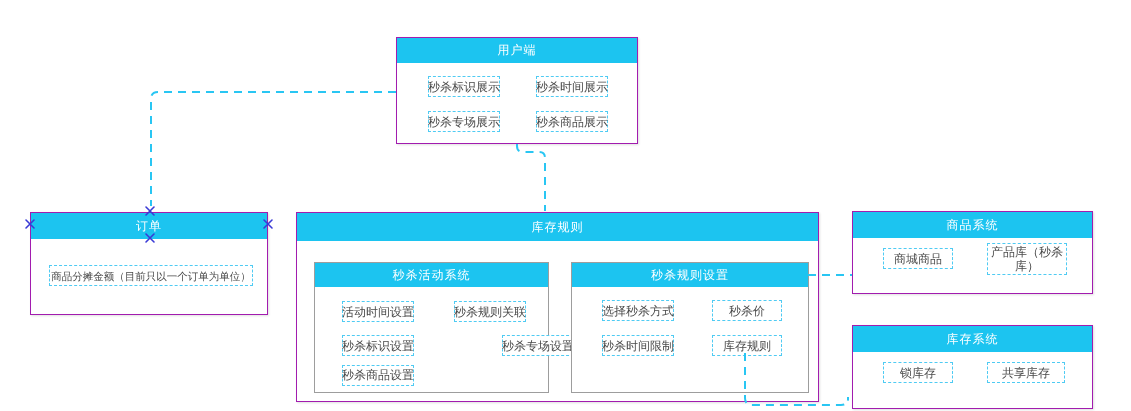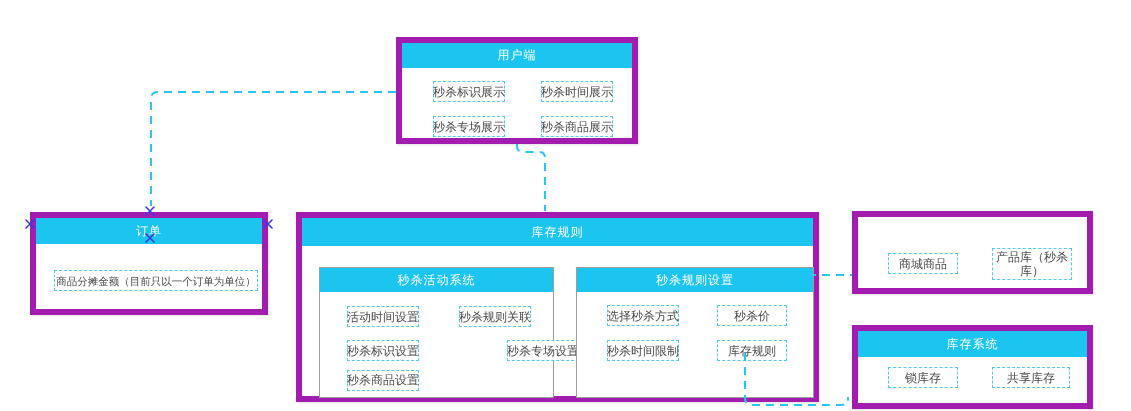--- a/index.html
+++ b/index.html
@@ -1,21 +1,21 @@
 <!DOCTYPE html>
 <html><head>
 <meta charset="utf-8">
 <style>
   html,body { margin:0; padding:0; background:#ffffff; }
   .canvas {
     position:relative; width:1131px; height:411px; background:#ffffff;
     font-family:"Liberation Sans", sans-serif; overflow:hidden;
   }
   .panel {
-    position:absolute; background:#ffffff; border:6px solid #a21caf;
+    position:absolute; background:#ffffff; border:1px solid #a21caf;
     box-shadow:1px 1px 2px rgba(0,0,0,0.12); box-sizing:border-box;
   }
   .subpanel {
     position:absolute; background:#ffffff; border:1px solid #9d9d9d;
     box-sizing:border-box;
   }
   .hdr {
     position:absolute; left:0; top:0; right:0; background:#1cc4f0; color:#ffffff;
     font-size:12px; display:flex; align-items:center; justify-content:center;
     letter-spacing:1px;
@@ -64,20 +64,21 @@
     <div class="subpanel" style="left:274px; top:49px; width:238px; height:131px;">
       <div class="hdr" style="height:24px;">秒杀规则设置</div>
       <div class="itm" style="left:30px; top:37px; width:72px; height:21px;">选择秒杀方式</div>
       <div class="itm" style="left:140px; top:37px; width:70px; height:21px;">秒杀价</div>
       <div class="itm" style="left:30px; top:72px; width:72px; height:21px;">秒杀时间限制</div>
       <div class="itm" style="left:140px; top:72px; width:70px; height:21px;">库存规则</div>
     </div>
   </div>
 
   <div class="panel" style="left:852px; top:211px; width:241px; height:83px;">
+    <div class="hdr" style="height:26px;">商品系统</div>
     <div class="itm" style="left:30px; top:36px; width:70px; height:21px;">商城商品</div>
     <div class="itm wrap" style="left:134px; top:31px; width:80px; height:32px;">产品库（秒杀库）</div>
   </div>
 
   <div class="panel" style="left:852px; top:325px; width:241px; height:84px;">
     <div class="hdr" style="height:26px;">库存系统</div>
     <div class="itm" style="left:30px; top:36px; width:70px; height:21px;">锁库存</div>
     <div class="itm" style="left:134px; top:36px; width:78px; height:21px;">共享库存</div>
   </div>
 

